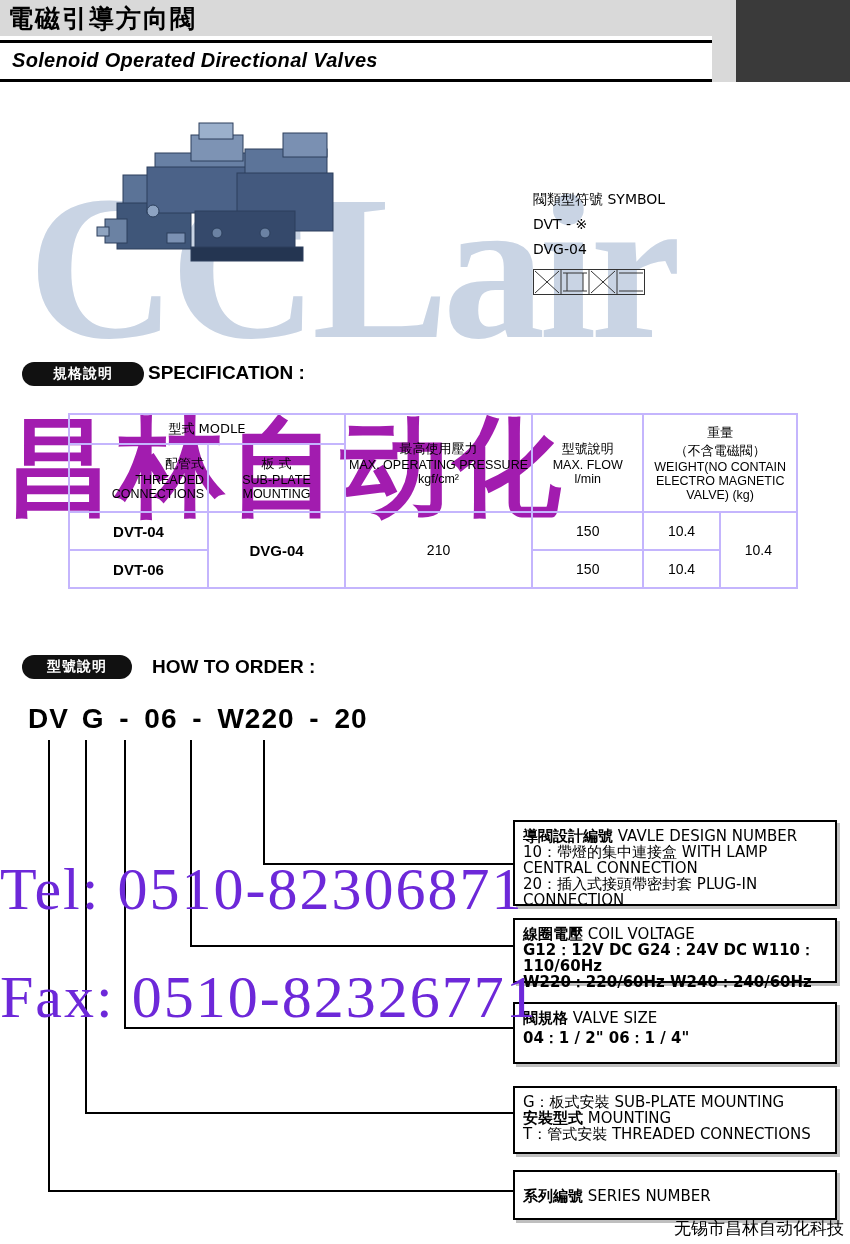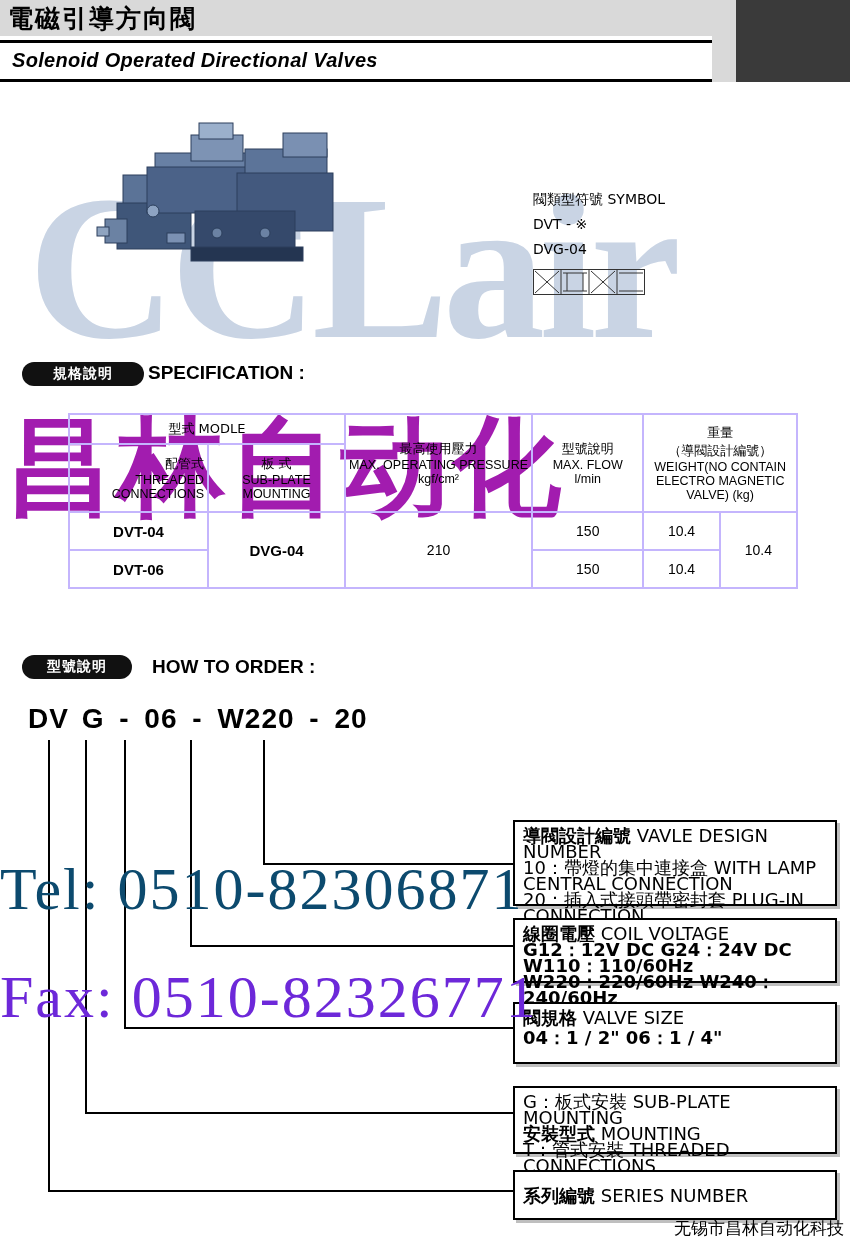--- a/index.html
+++ b/index.html
@@ -17,21 +17,21 @@
   .hdr-line{position:absolute;left:0;top:40px;width:712px;height:3px;background:#000;}
   .hdr-en{position:absolute;left:12px;top:49px;font-size:20px;font-weight:bold;font-style:italic;letter-spacing:.3px;}
   .hdr-line2{position:absolute;left:0;top:79px;width:712px;height:3px;background:#000;}
 
   
   .wm{position:absolute;pointer-events:none;user-select:none;}
   .wm-ccl{left:28px;top:150px;font-size:205px;font-weight:bold;color:#c9d4e4;
           font-family:"Liberation Serif",serif;letter-spacing:-6px;}
   .wm-cn{left:5px;top:395px;font-size:108px;font-weight:bold;color:#a21caf;
          font-family:"DejaVu Sans",sans-serif;letter-spacing:4px;}
-  .wm-tel{left:0px;top:855px;font-size:60px;color:#0c4a6e;font-family:"Liberation Serif",serif;
+  .wm-tel{left:0px;top:855px;font-size:60px;color:#6d28d9;font-family:"Liberation Serif",serif;
           letter-spacing:2px;white-space:nowrap;}
   .wm-fax{left:0px;top:963px;font-size:60px;color:#6d28d9;font-family:"Liberation Serif",serif;
           letter-spacing:2px;white-space:nowrap;}
   .wm-bottom{right:6px;bottom:4px;font-size:17px;color:#000;font-family:"DejaVu Sans",sans-serif;}
 
   
   .photo{position:absolute;left:95px;top:115px;width:250px;height:210px;}
 
   
   .symbol-block{position:absolute;left:533px;top:188px;width:290px;font-size:14px;line-height:22px;
@@ -52,21 +52,21 @@
   .spec .hd{font-weight:normal;font-size:12.5px;line-height:14px;}
   .spec .cn{font-family:"DejaVu Sans",sans-serif;font-size:13px;}
   .spec .big{font-weight:bold;font-size:15px;}
 
   
   .code{position:absolute;left:28px;top:703px;font-size:28px;font-weight:bold;letter-spacing:1px;
         font-family:"Liberation Sans",sans-serif;}
   .code span{display:inline-block;}
 
   .callout{position:absolute;border:2px solid #000;background:#fff;box-shadow:3px 3px 0 #bfbfbf;
-           font-size:18px;line-height:16px;padding:6px 8px;box-sizing:border-box;
+           font-size:15px;line-height:16px;padding:6px 8px;box-sizing:border-box;
            font-family:"DejaVu Sans",sans-serif;}
   .callout b{font-family:"Liberation Sans",sans-serif;}
   .lead{position:absolute;background:#000;}
 </style>
 </head>
 <body>
 
 <div class="wm wm-ccl">CCLair</div>
 <div class="wm wm-cn">昌林自动化</div>
 
@@ -136,21 +136,21 @@
       <div class="hd">MAX. OPERATING PRESSURE</div>
       <div class="hd">kgf/cm²</div>
     </td>
     <td rowspan="2" class="tall" style="width:110px;">
       <div class="cn">型號說明</div>
       <div class="hd">MAX. FLOW</div>
       <div class="hd">l/min</div>
     </td>
     <td rowspan="2" colspan="2" class="tall" style="width:145px;">
       <div class="cn">重量</div>
-      <div class="cn">（導閥設計編號）</div>
+      <div class="cn">（不含電磁閥）</div>
       <div class="hd" style="white-space:pre-line;">WEIGHT(NO CONTAIN
 ELECTRO MAGNETIC
 VALVE) (kg)</div>
     </td>
   </tr>
   <tr>
     <td style="width:135px;height:62px;text-align:right;">
       <div class="cn">配管式</div>
       <div class="hd" style="white-space:pre-line;">THREADED
 CONNECTIONS</div>

